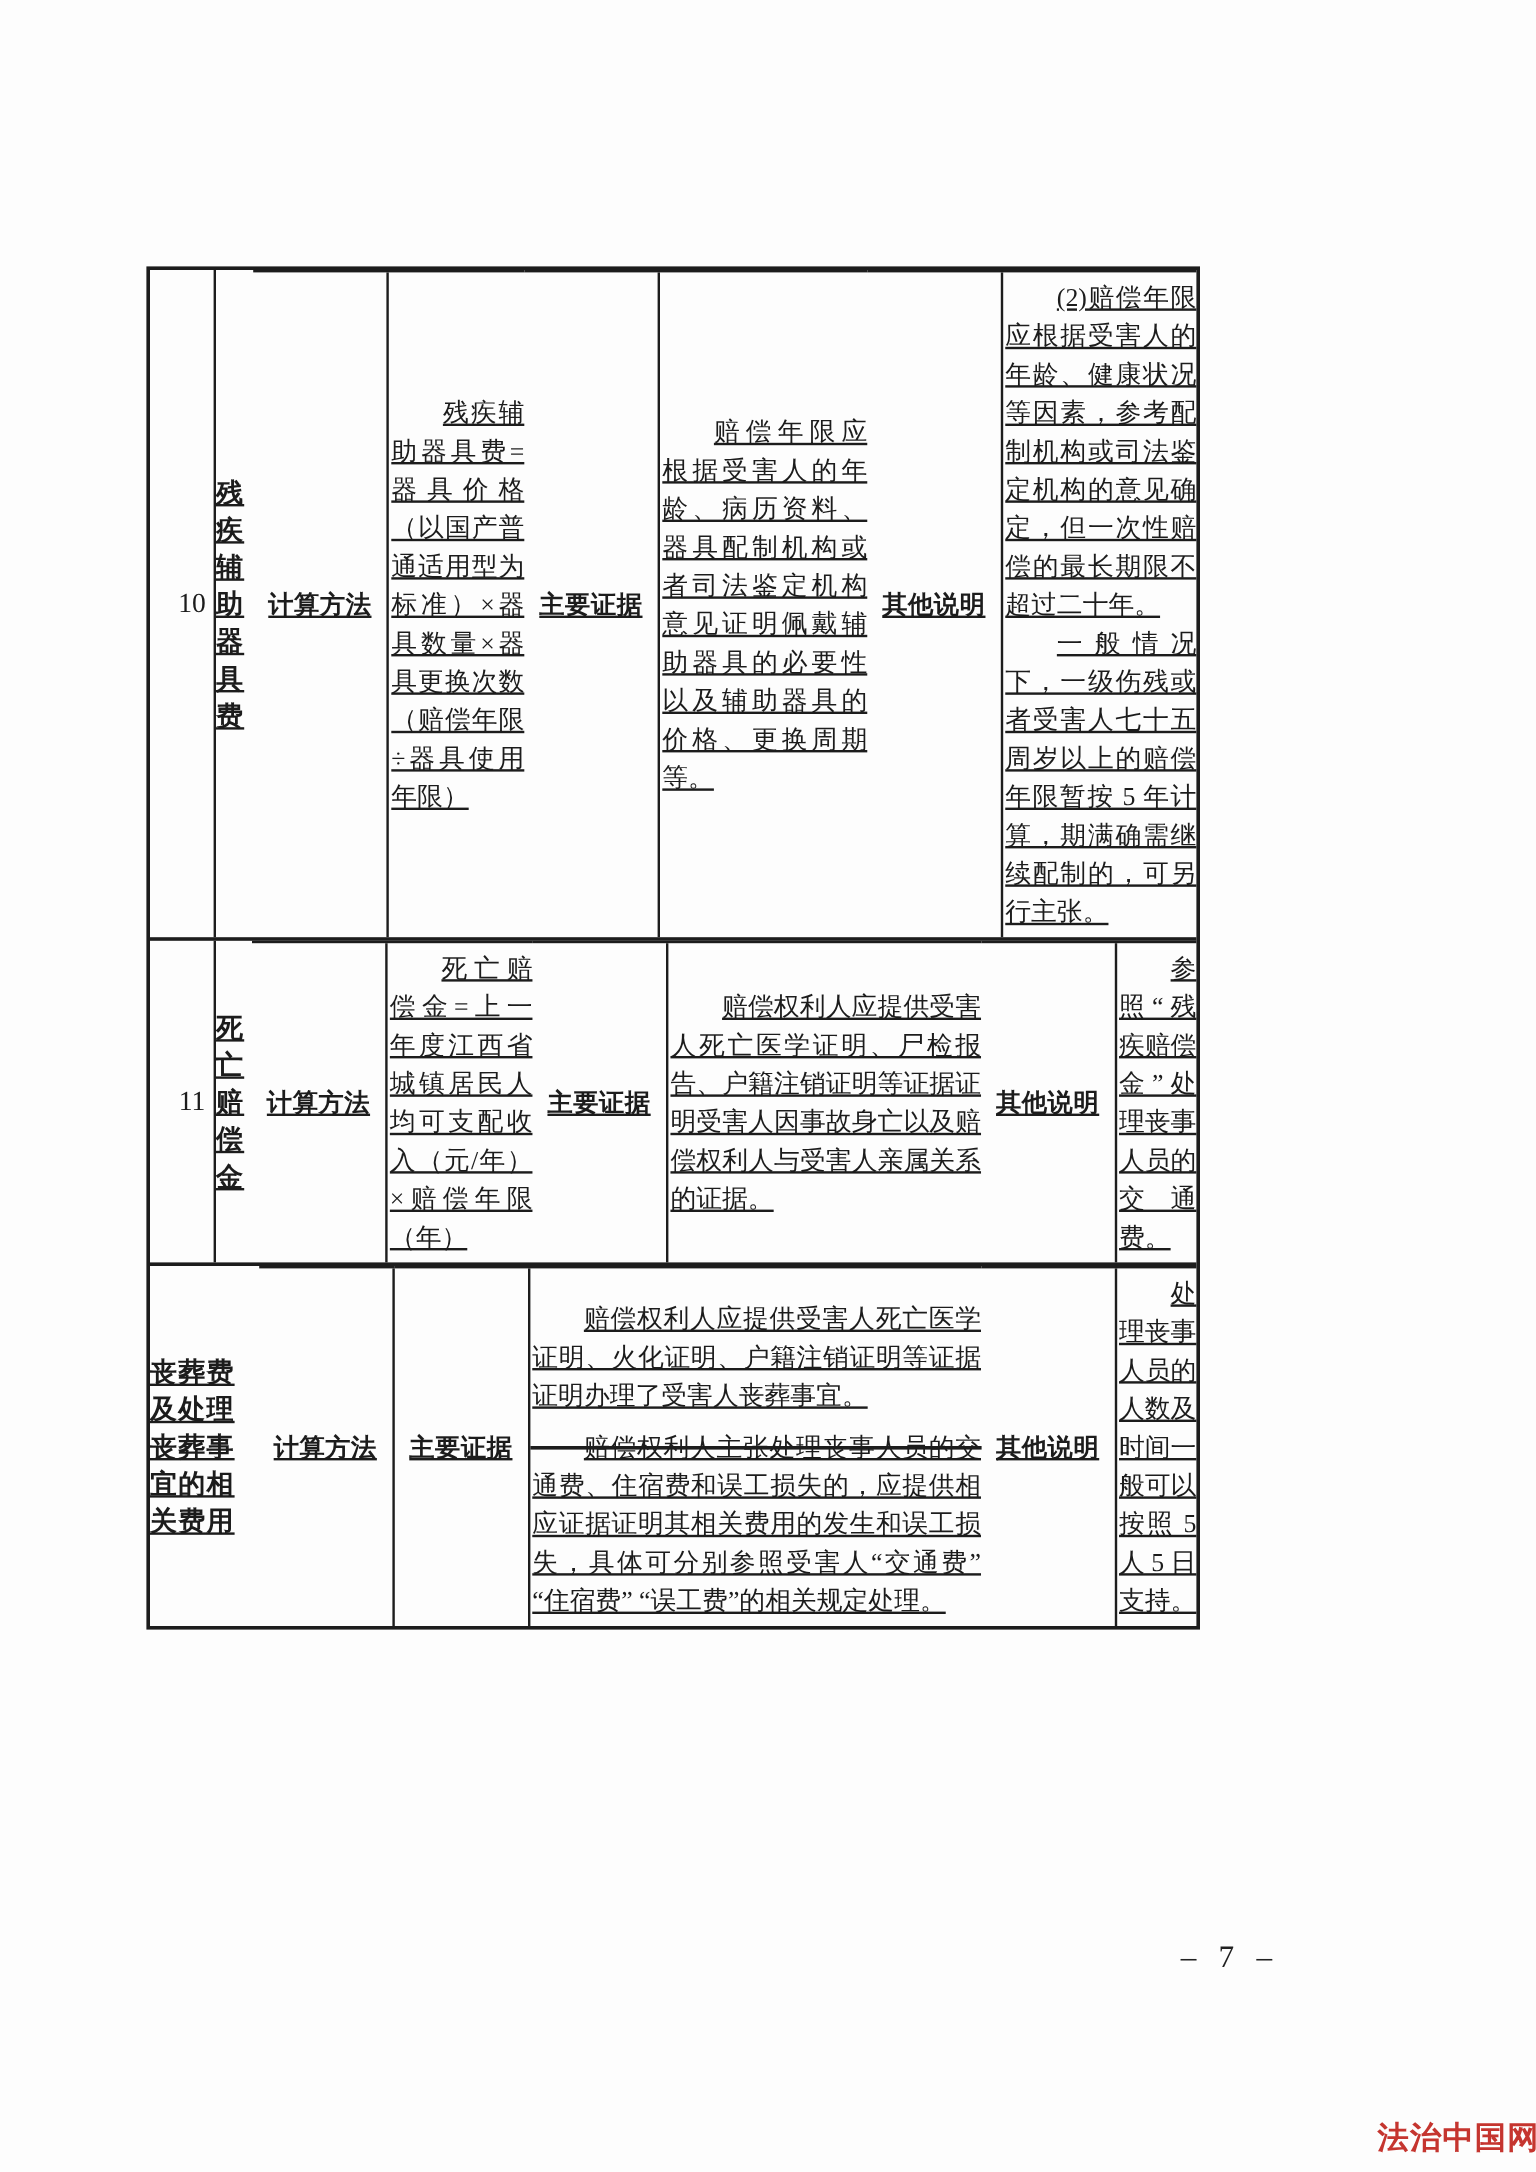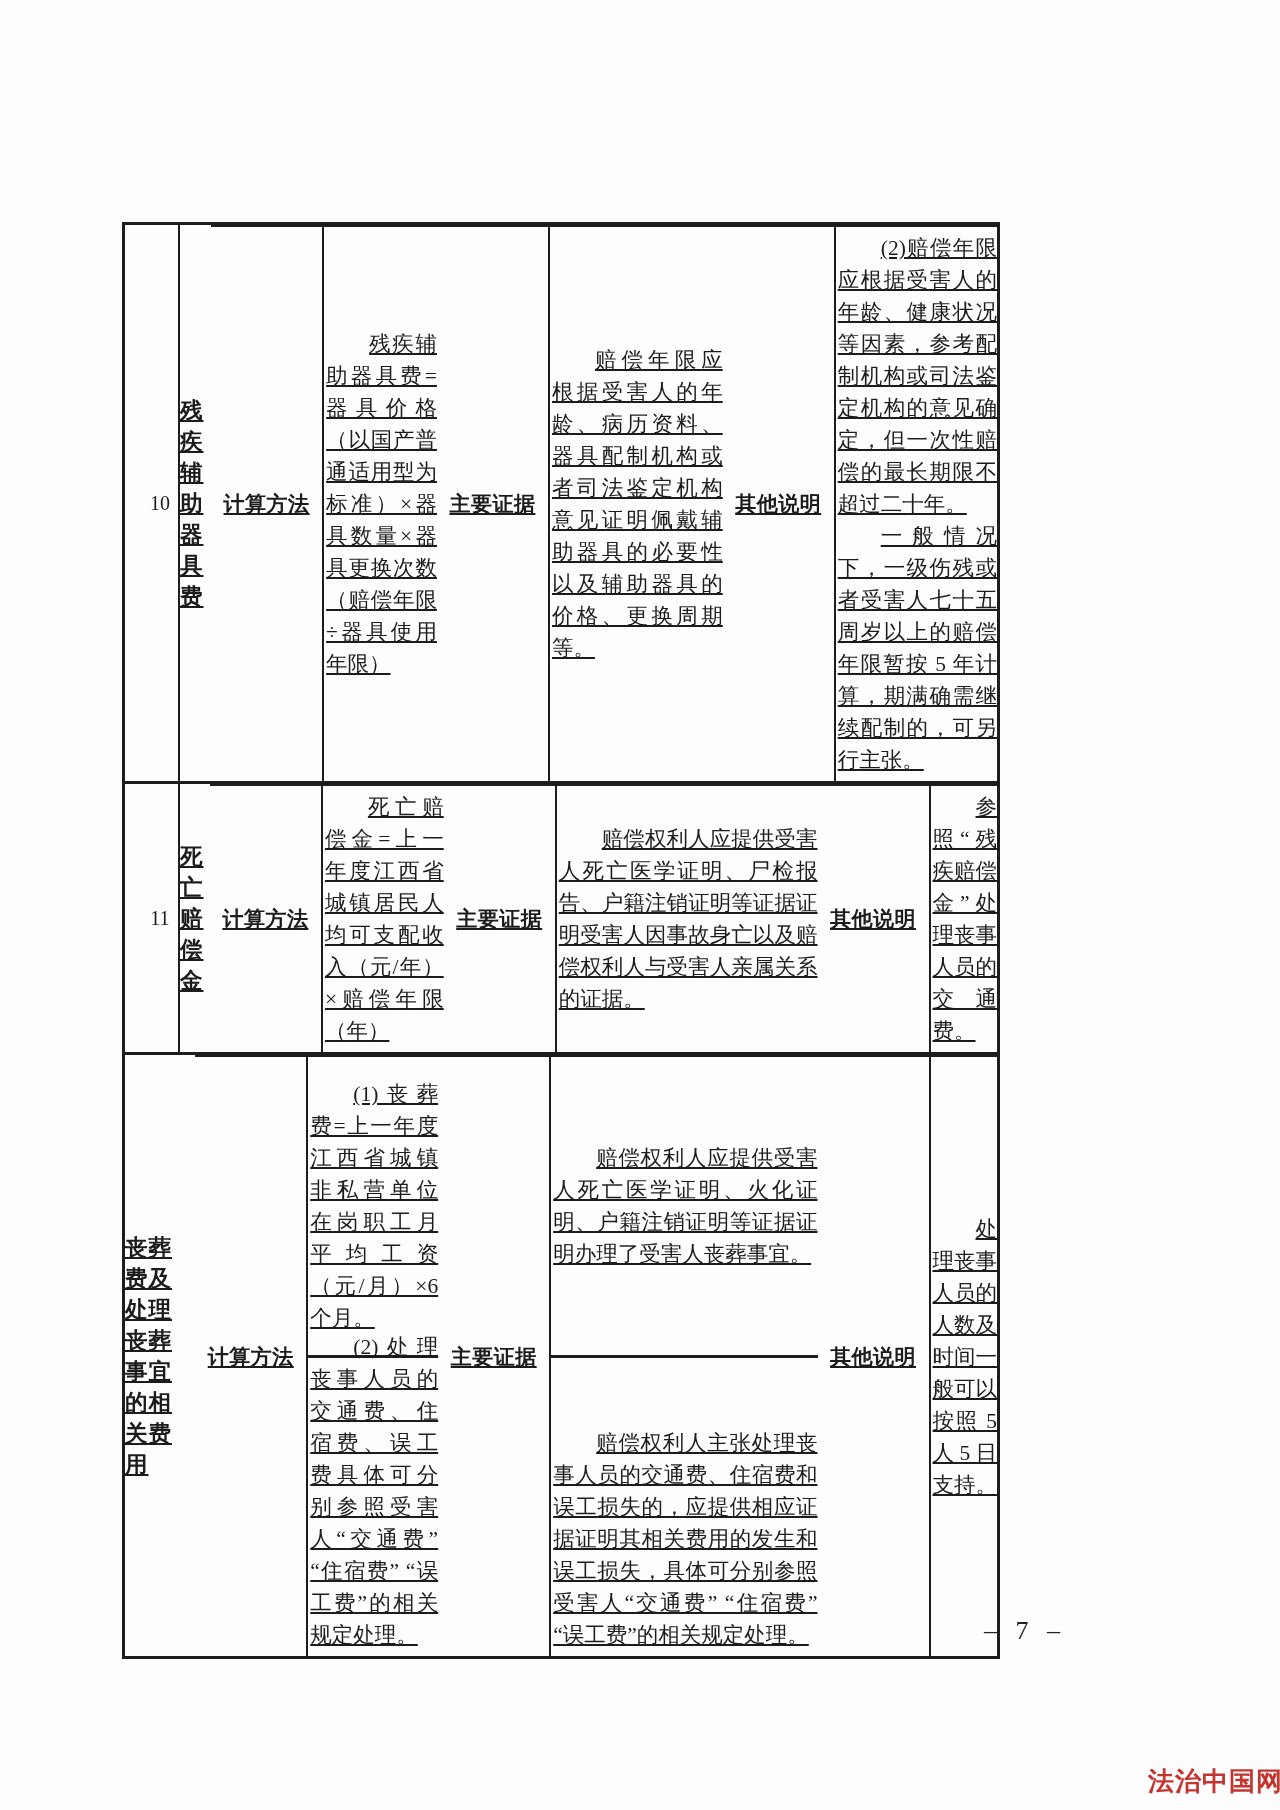--- a/index.html
+++ b/index.html
@@ -23,21 +23,21 @@
     border:3px solid var(--line);
     background:#fdfdfd;
   }
   .sec{ display:flex; }
   .sec + .sec{ border-top:3px solid var(--line); }
 
   .num{
     width:55px; flex:0 0 55px;
     border-right:2px solid var(--line);
     display:flex; align-items:center; justify-content:center;
-    font-size:20px;
+    font-size:23px;
     padding-left:17px;
   }
   .sec-body{ flex:1; display:flex; flex-direction:row; min-width:0;text-decoration:underline; }
 
   .sec-header{
     display:flex; align-items:center; justify-content:center;
     font-family:"Liberation Sans","DejaVu Sans",sans-serif;
     font-weight:bold; font-size:22.5px; letter-spacing:1px;
   }
   .sec-body > * + *{ border-top:2px solid var(--line); }
@@ -142,28 +142,20 @@
           </div>
         </div>
       </div>
     </section>
 
     <section class="sec">
       <div class="sec-body">
         <div class="sec-header" style="min-height:63px">丧葬费及处理丧葬事宜的相关费用</div>
         <div class="row">
           <div class="label">计算方法</div>
-          <div class="content">
-            <div class="cell" style="min-height:73px">
-              <p>(1)丧葬费=上一年度江西省城镇非私营单位在岗职工月平均工资（元/月）×6 个月。</p>
-            </div>
-            <div class="cell" style="min-height:84px">
-              <p>(2)处理丧事人员的交通费、住宿费、误工费具体可分别参照受害人“交通费” “住宿费” “误工费”的相关规定处理。</p>
-            </div>
-          </div>
         </div>
         <div class="row">
           <div class="label">主要证据</div>
           <div class="content">
             <div class="cell" style="min-height:89px">
               <p>赔偿权利人应提供受害人死亡医学证明、火化证明、户籍注销证明等证据证明办理了受害人丧葬事宜。</p>
             </div>
             <div class="cell" style="min-height:110px">
               <p>赔偿权利人主张处理丧事人员的交通费、住宿费和误工损失的，应提供相应证据证明其相关费用的发生和误工损失，具体可分别参照受害人“交通费” “住宿费” “误工费”的相关规定处理。</p>
             </div>

